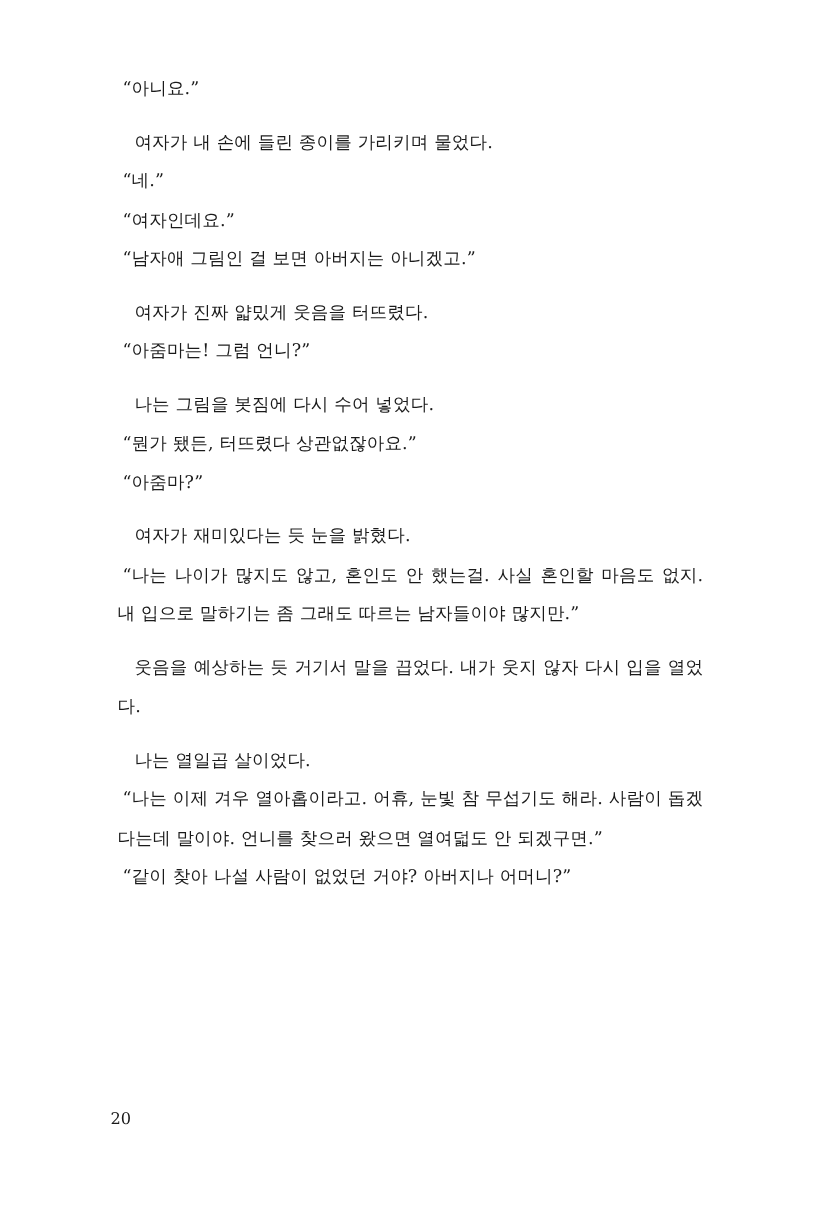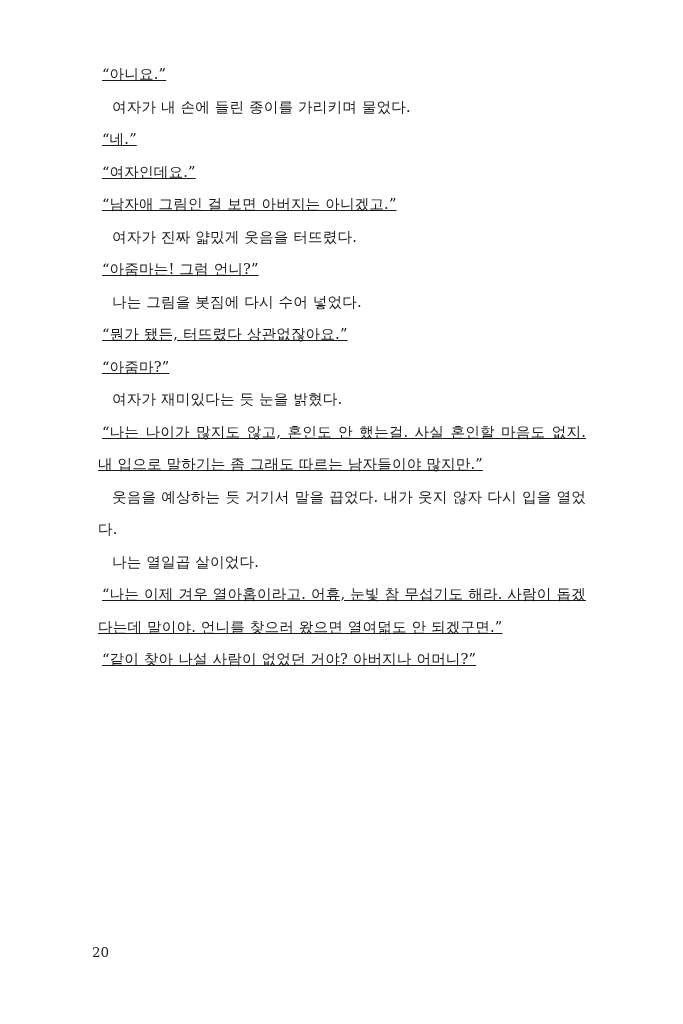--- a/index.html
+++ b/index.html
@@ -34,29 +34,29 @@
     line-height: 32.5px;
     text-indent: 0;
     margin: 0;
     text-align: justify;
     text-justify: inter-character;
     word-break: break-all;
     letter-spacing: 0.01em;
   }
   .para.indent {
     text-indent: 14px;
+    margin-top: 12px;
   }
   .para.quote {
     text-indent: 4px;
-    text-decoration: underline;
   }
   .page-number {
     position: absolute;
     left: 92px;
-    top: 943px;
+    top: 924px;
     font-size: 13.5px;
     line-height: 18px;
     color: #1a1a1a;
     font-family: "DejaVu Serif", "Liberation Serif", serif;
   }
 </style>
 </head>
 <body>
 
 <div class="page">

